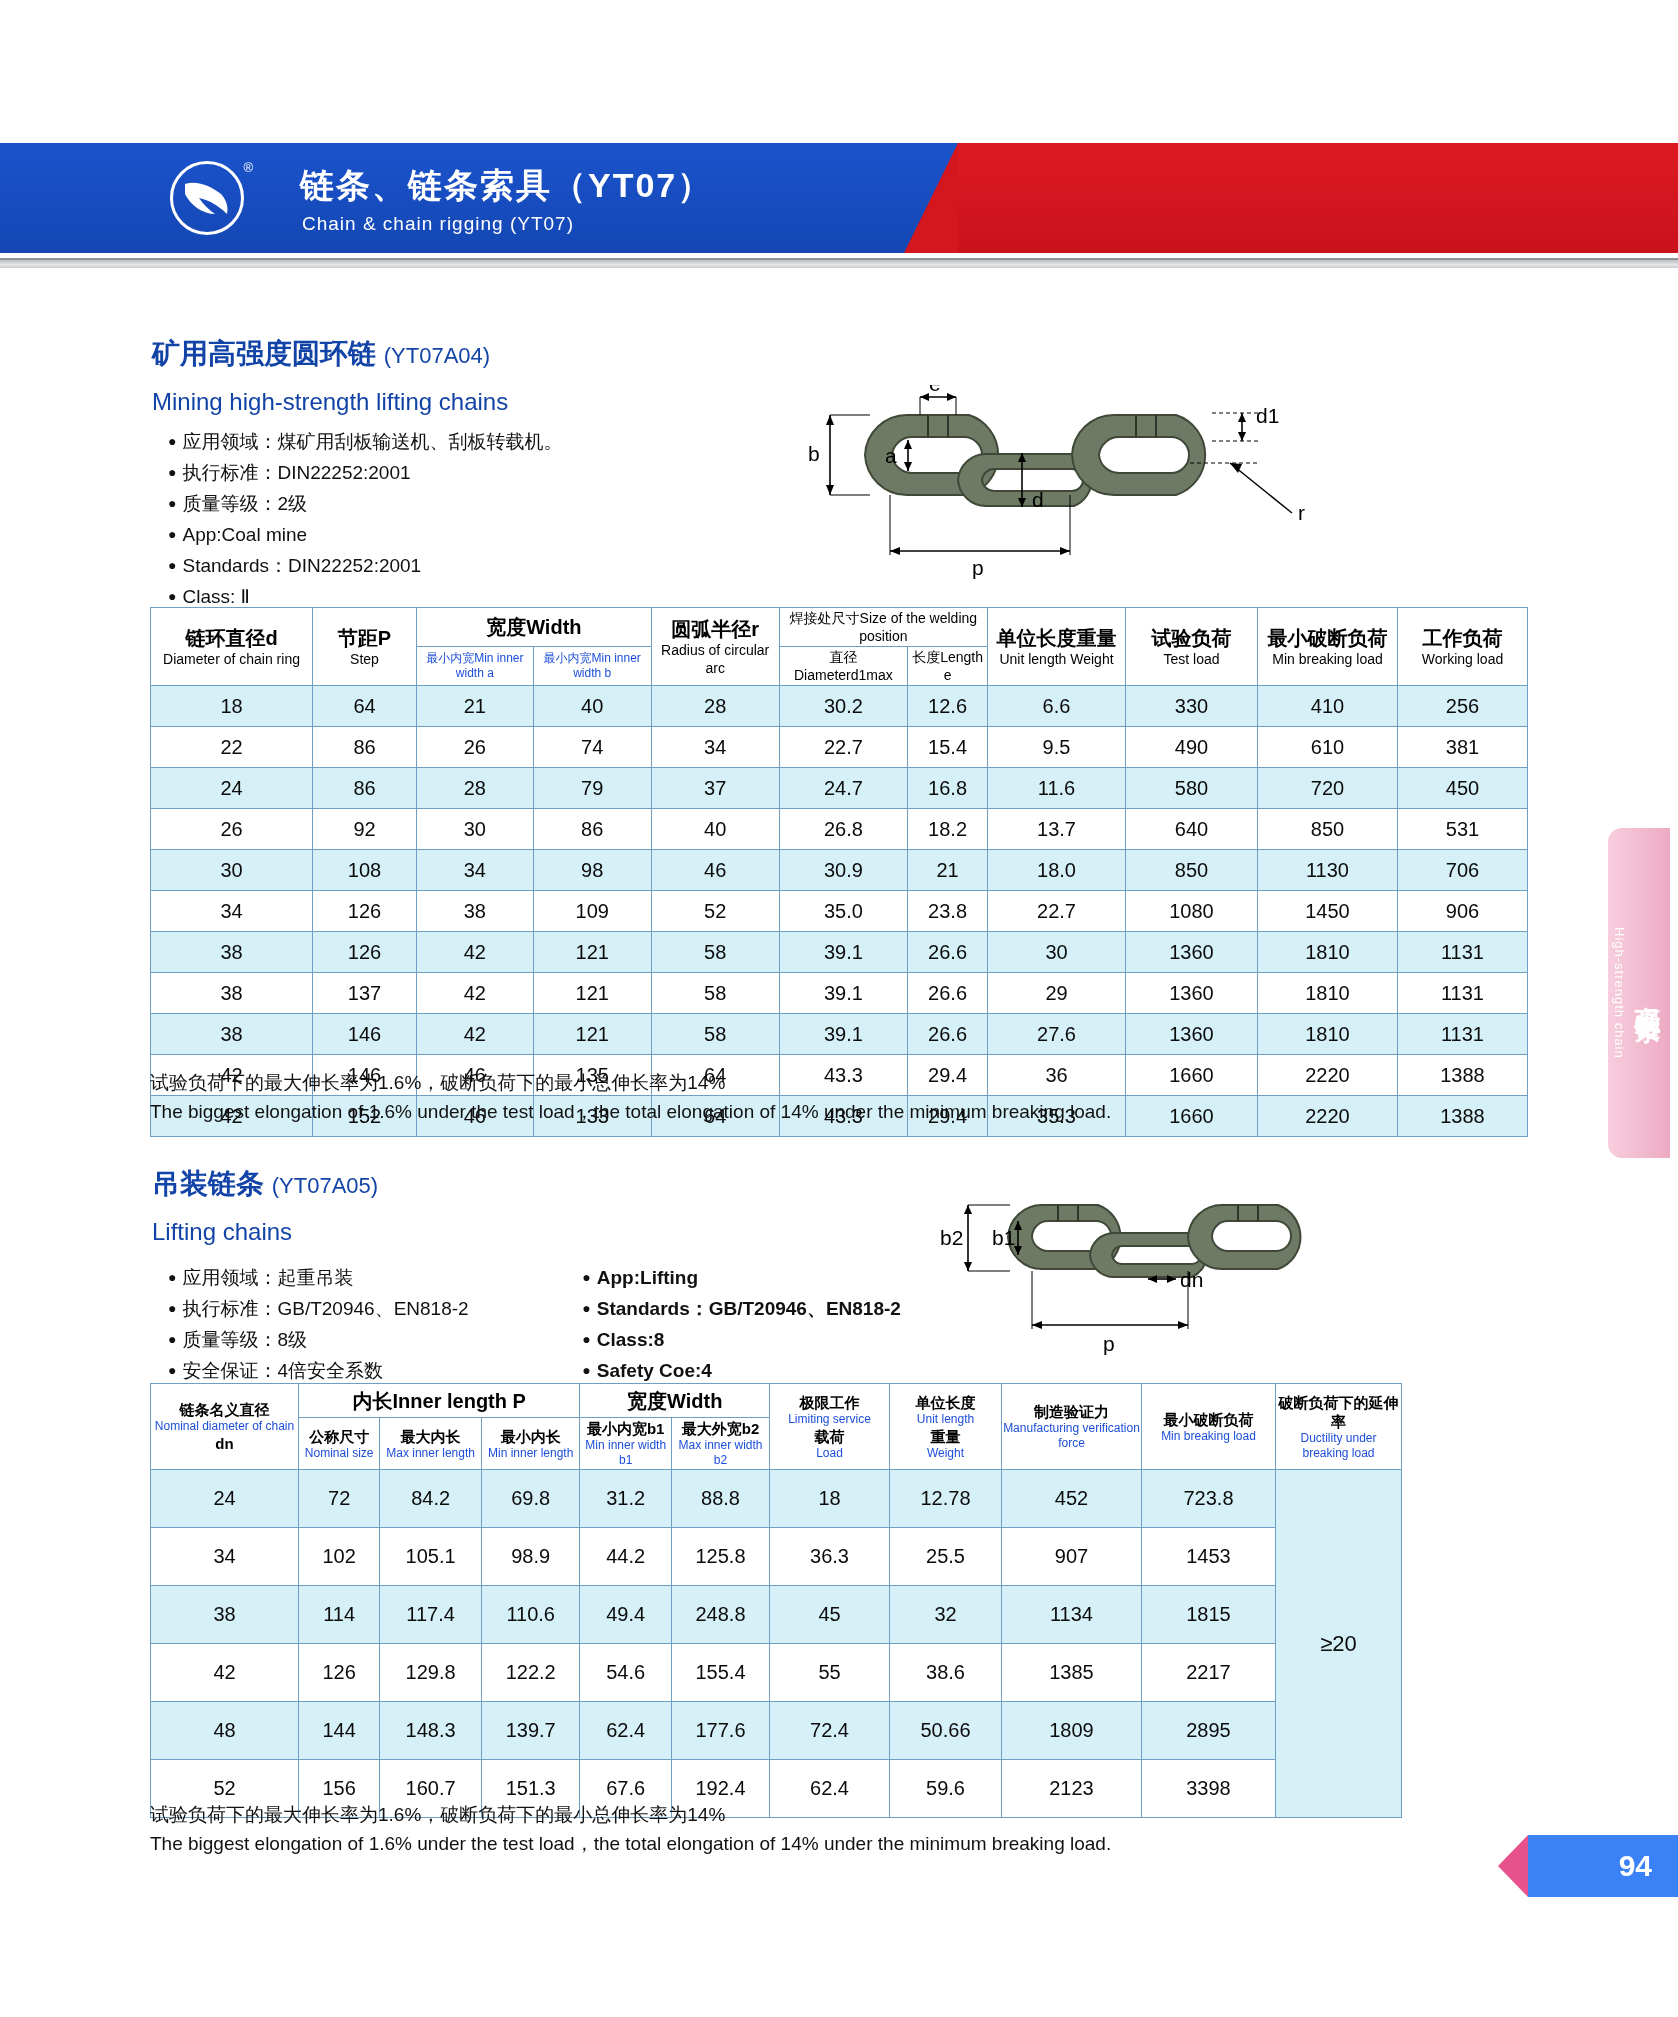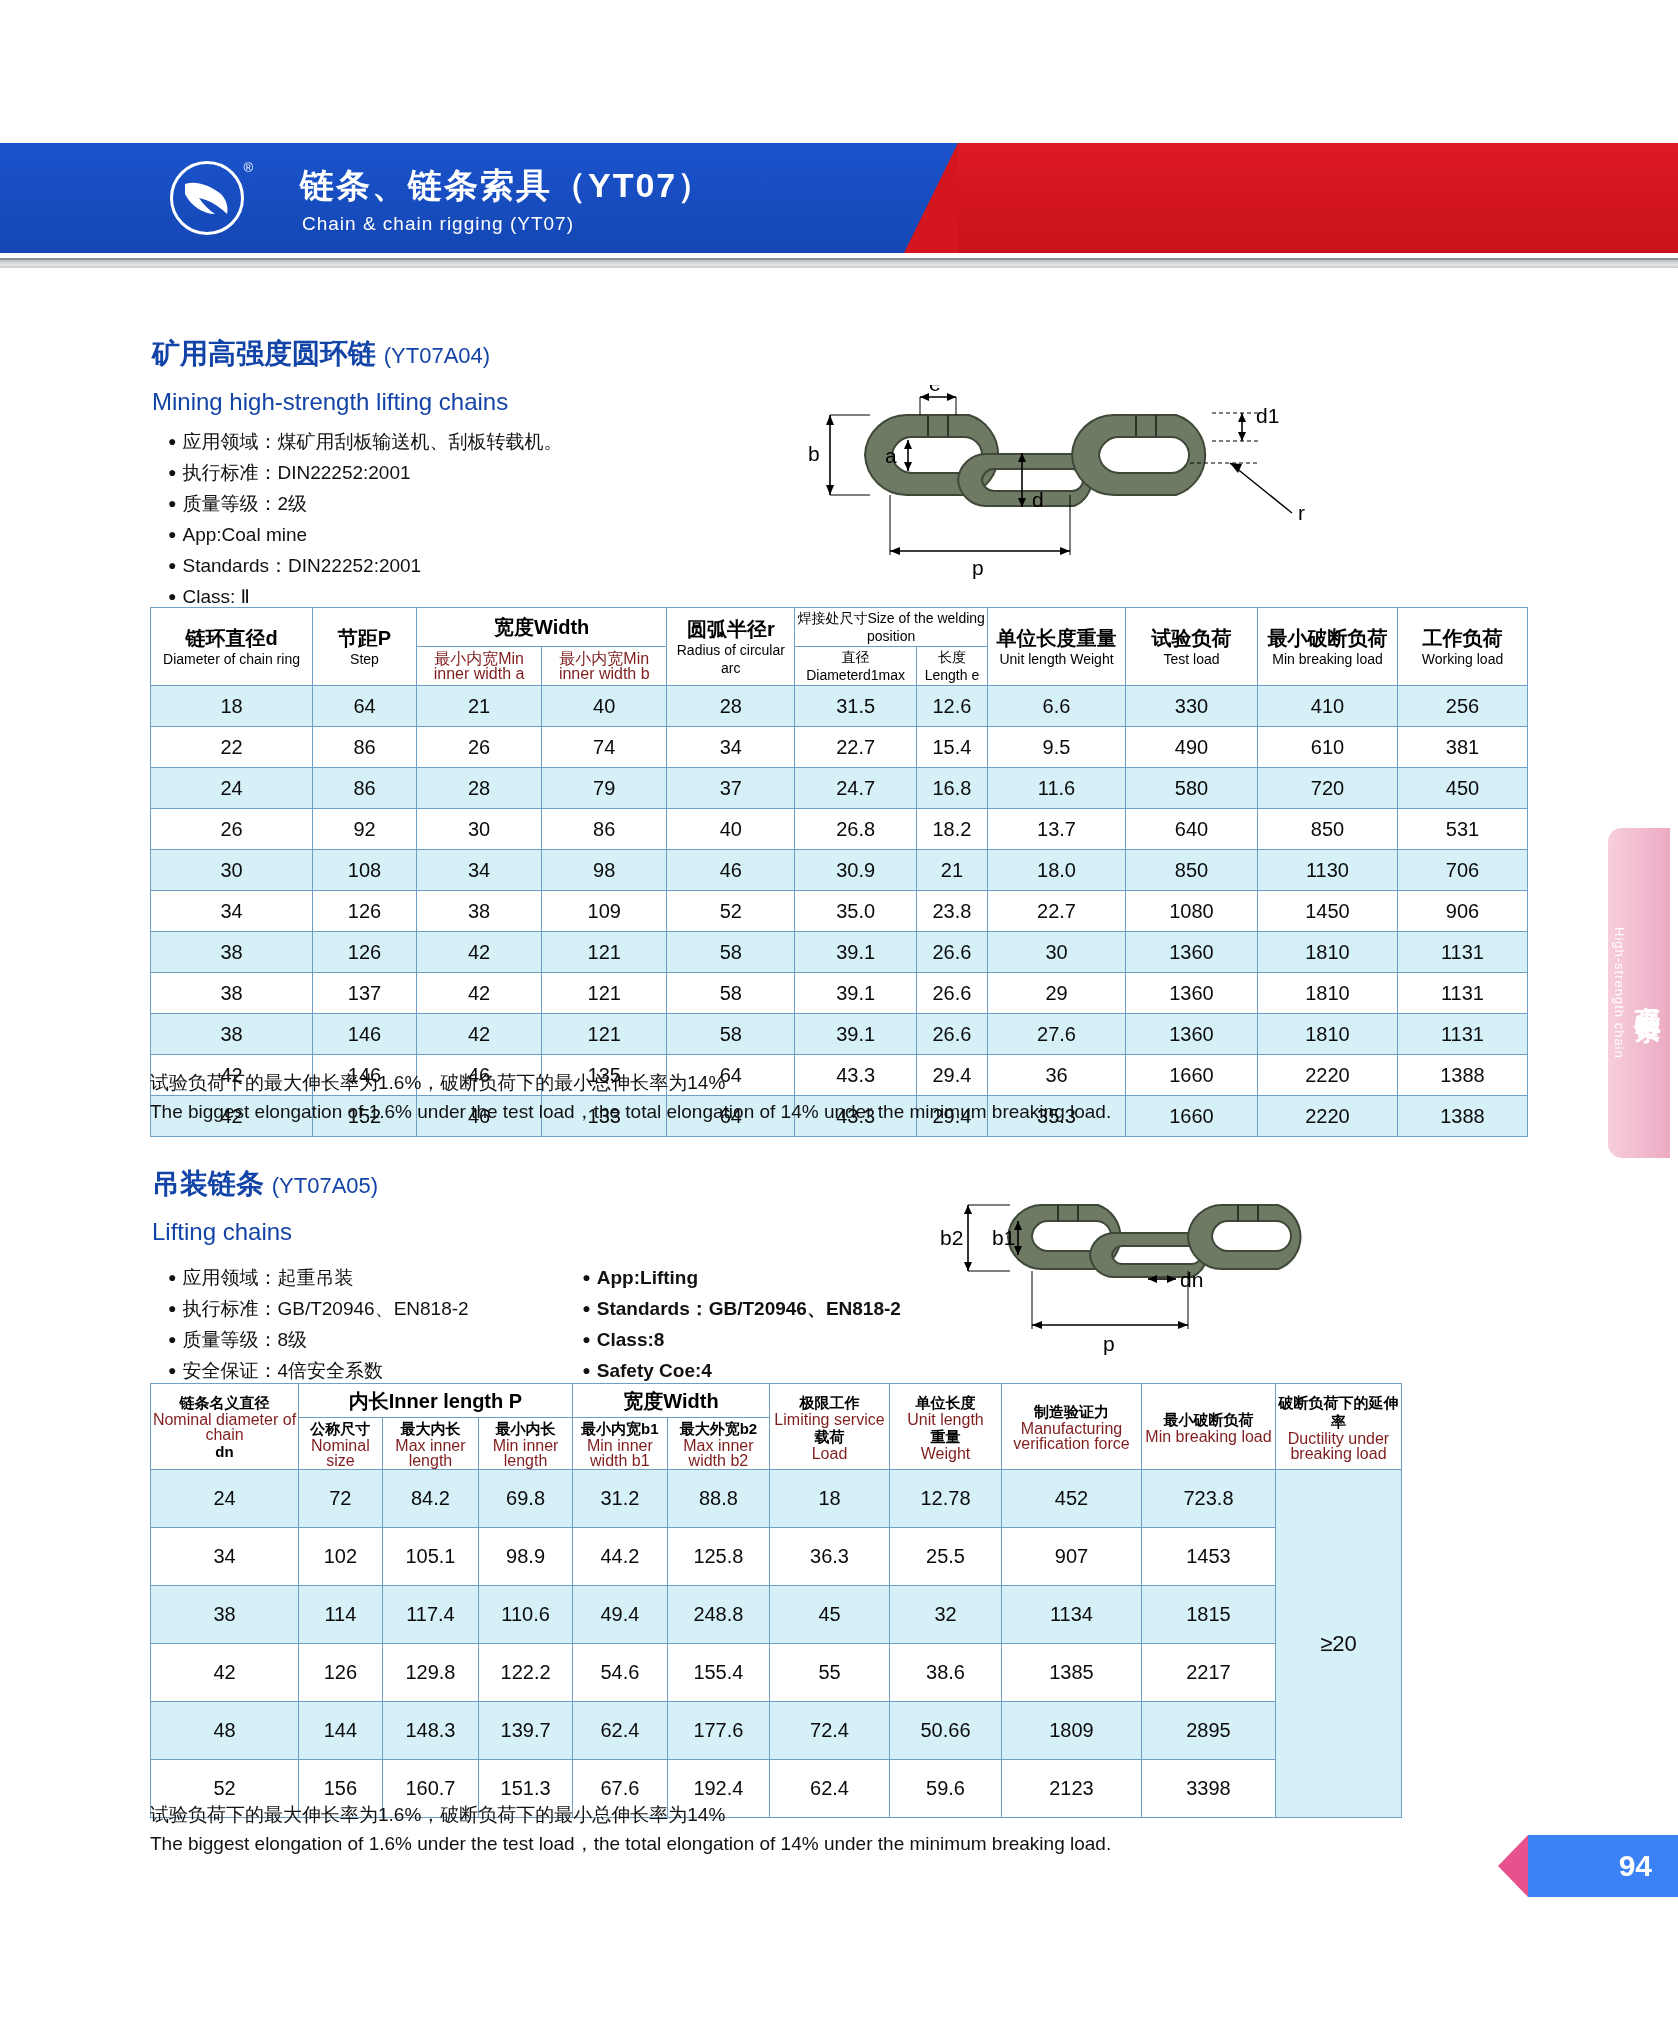--- a/index.html
+++ b/index.html
@@ -84,21 +84,21 @@
   .tbl td, .tbl th {
     border: 1px solid #6f9ec4;
     text-align: center;
     vertical-align: middle;
     font-weight: normal;
   }
   .tbl th { background:#fff; color:#111; }
   .hdr-cn { font-size: 20px; font-weight: bold; color:#000; display:block; line-height: 24px;}
   .hdr-cn-sm { font-size: 15px; font-weight: bold; color:#000; display:block; line-height: 19px;}
   .hdr-en { font-size: 14px; color:#000; display:block; line-height: 18px;}
-  .hdr-en-xs { font-size: 16px; color:#7f1d1d; display:block; line-height: 15px;}
+  .hdr-en-xs { font-size: 12px; color:#1d4ed8; display:block; line-height: 15px;}
   .cell { font-size: 20px; color:#0b0b0b; height: 41px;}
   .row-alt { background: #d5f0f7; }
   .row-plain { background: #ffffff; }
 
   
   .note { position:absolute; font-size: 19px; line-height: 29px; color:#111; }
 
   
   .sidetab {
     position:absolute; right: 8px; top: 828px; width: 62px; height: 330px;
@@ -290,21 +290,21 @@
       </th>
     </tr>
   </thead>
   <tbody>
     <tr class="row-alt">
       <td class="cell">18</td>
       <td class="cell">64</td>
       <td class="cell">21</td>
       <td class="cell">40</td>
       <td class="cell">28</td>
-      <td class="cell">31.5</td>
+      <td class="cell">30.2</td>
       <td class="cell">12.6</td>
       <td class="cell">6.6</td>
       <td class="cell">330</td>
       <td class="cell">410</td>
       <td class="cell">256</td>
     </tr>
     <tr class="row-plain">
       <td class="cell">22</td>
       <td class="cell">86</td>
       <td class="cell">26</td>

